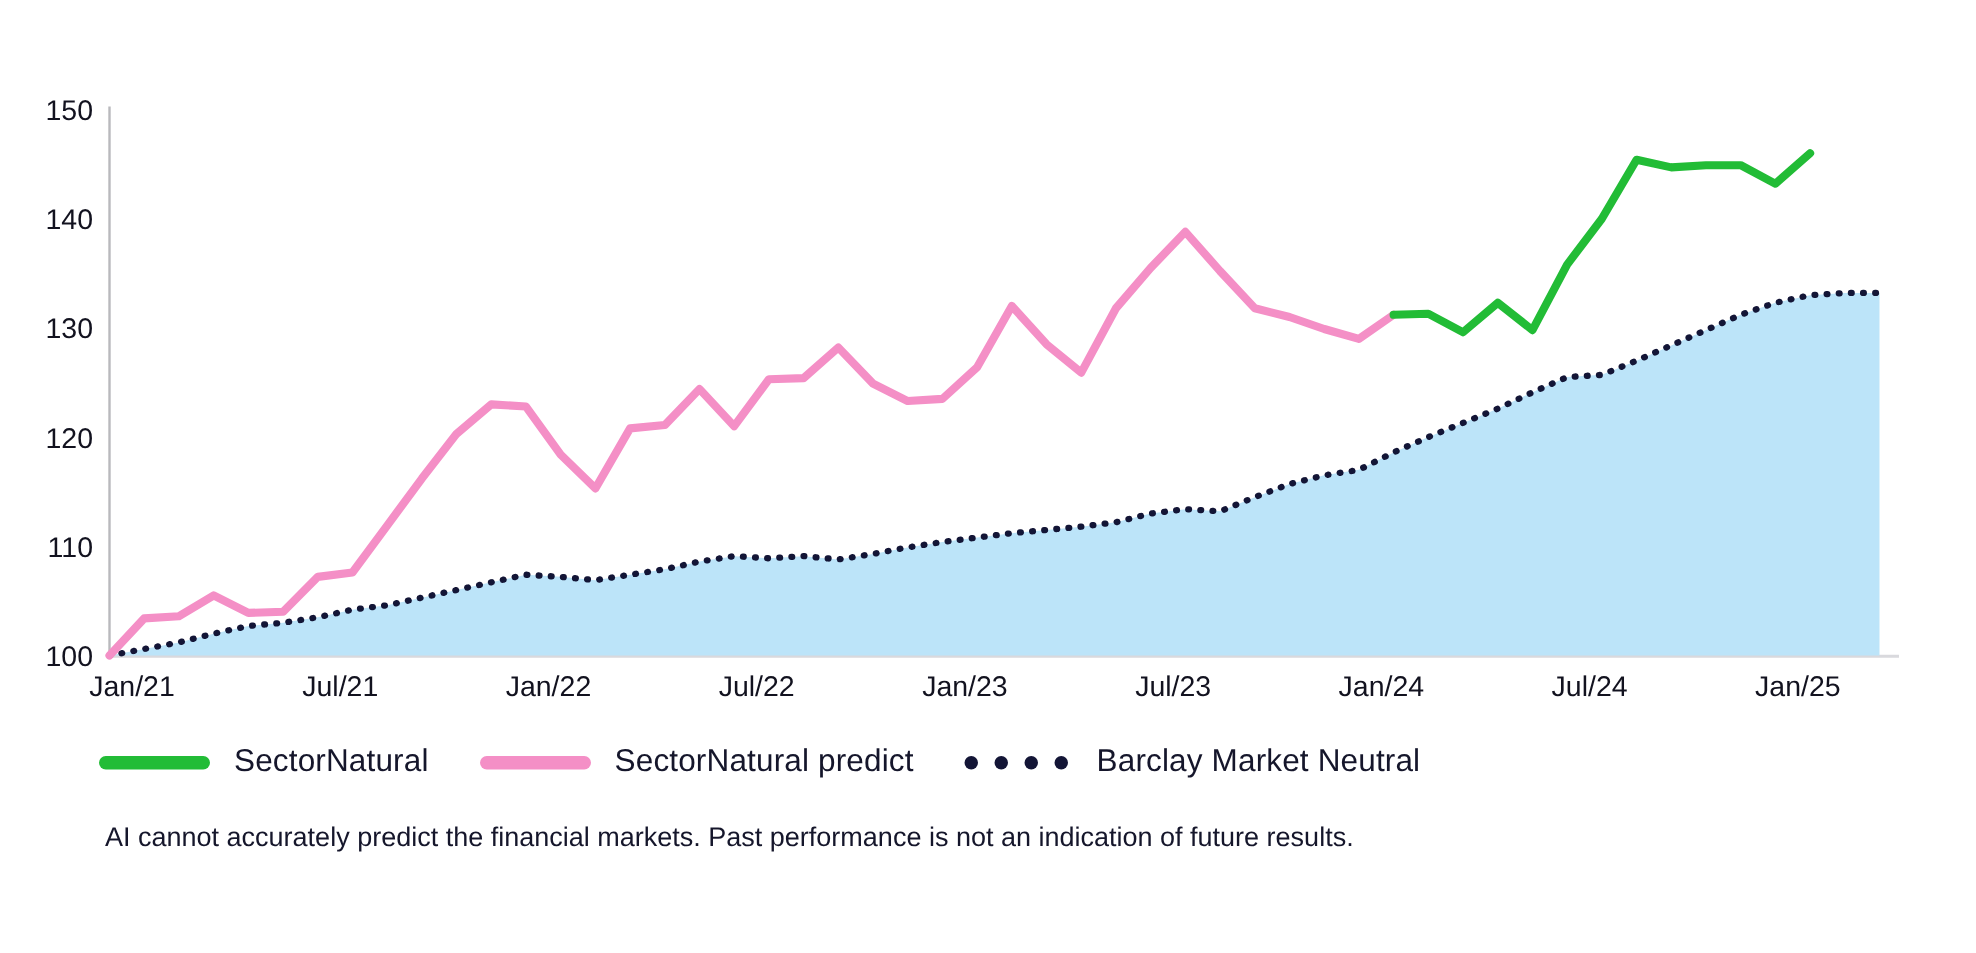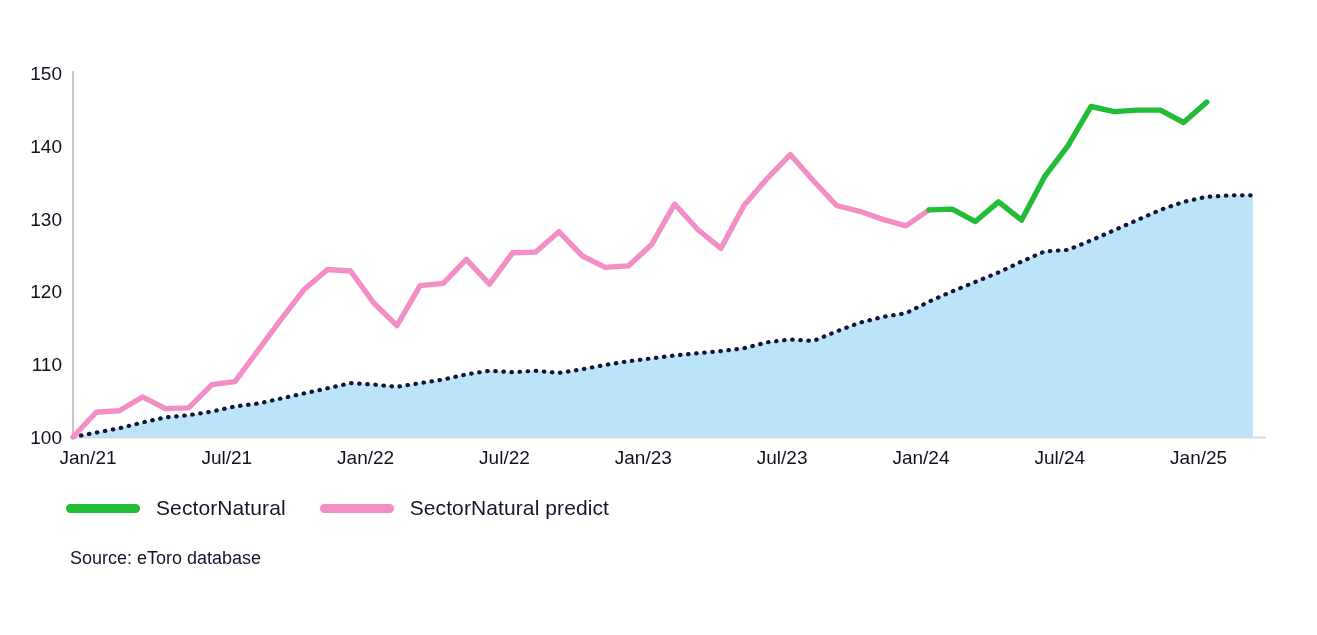--- a/index.html
+++ b/index.html
@@ -130,19 +130,28 @@
 
   <div id="legend">
     <div class="legend-entry">
       <span class="swatch-line" style="background:#22BC36"></span>
       <span class="legend-label">SectorNatural</span>
     </div>
     <div class="legend-entry">
       <span class="swatch-line" style="background:#F48FC6"></span>
       <span class="legend-label">SectorNatural predict</span>
     </div>
+    <div class="legend-entry">
+      <span class="swatch-dots">
+        <span></span>
+          <span></span>
+          <span></span>
+          <span></span>
+      </span>
+      <span class="legend-label">Barclay Market Neutral</span>
+    </div>
   </div>
 
   <div id="footnotes">
-    <div class="footnote source">Source: eToro database</div>
+    <div class="footnote disclaimer">AI cannot accurately predict the financial markets. Past performance is not an indication of future results.</div>
   </div>
 
 </div>
 
 </body></html>

